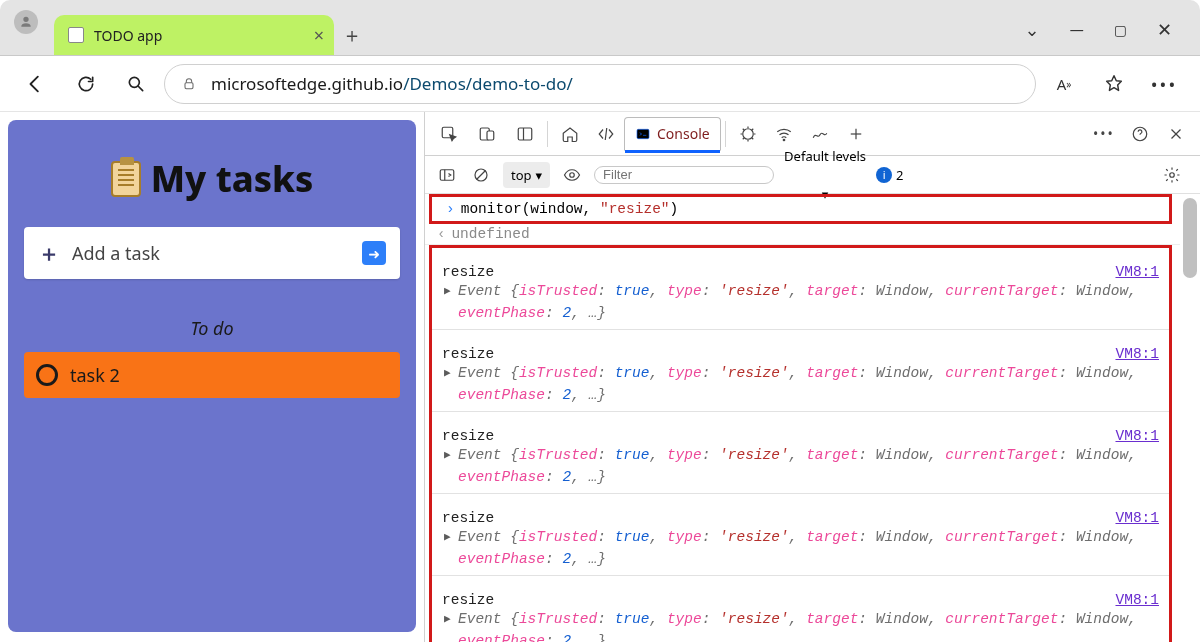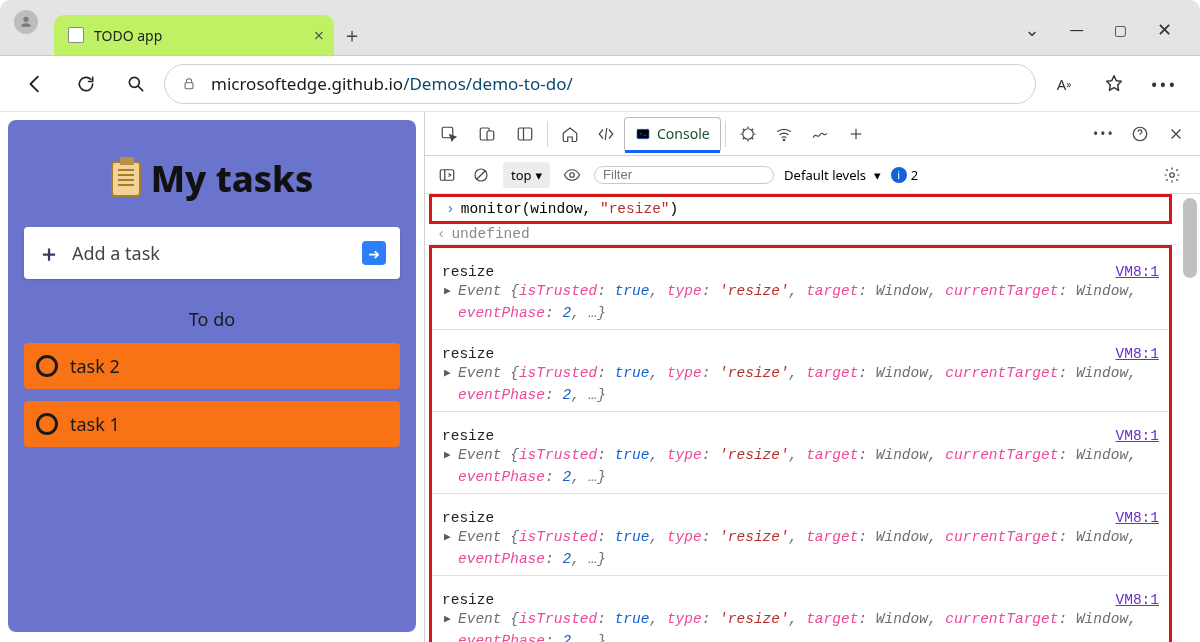--- a/index.html
+++ b/index.html
@@ -28,40 +28,40 @@
   .viewport { height: calc(642px - 56px - 56px); display:flex; }
   .page { width: 424px; padding: 8px; }
   .app { background: #6b74cc; border-radius: 8px; height: calc(100% - 2px); padding: 16px; }
   .app-title { display:flex; align-items:center; justify-content:center; gap:10px; font-size:36px; font-weight:800; color:#111; padding: 18px 0 24px; }
   .clipboard { width:30px; height:36px; background:#f2d49b; border:2px solid #a77d2a; border-radius:4px; position:relative; }
   .clipboard::before{content:"";position:absolute;top:-6px;left:7px;width:14px;height:8px;background:#b79242;border-radius:2px 2px 0 0;}
   .clipboard::after{content:"";position:absolute;top:6px;left:5px;right:5px;height:2px;background:#a77d2a;box-shadow:0 5px 0 #a77d2a,0 10px 0 #a77d2a,0 15px 0 #a77d2a;}
   .add-bar { background:#fff; border-radius:4px; height:52px; display:flex; align-items:center; padding:0 14px; font-size:18px; color:#444; box-shadow:0 1px 2px rgba(0,0,0,.15); }
   .add-bar .plus{ font-weight:700; font-size:22px; color:#3a3a6a; margin-right:12px;}
   .add-bar .go  { margin-left:auto; width:24px;height:24px;background:#2d7ff9;border-radius:4px;color:#fff;display:flex;align-items:center;justify-content:center;font-size:14px;}
-  .section-label{ text-align:center; font-size:18px; color:#1a1a1a; margin:28px 0 12px; }
+  .section-label{ text-align:center; font-size:18px; color:#1a1a1a; margin:37px 0 12px;font-style:italic; }
   .task { background:#f97316; border-radius:4px; height:46px; display:flex; align-items:center; padding:0 12px; margin-bottom:12px; font-size:18px; color:#1a1a1a;}
   .task .circle{ width:22px;height:22px;border:3px solid #1a1a1a;border-radius:50%;margin-right:12px;}
 
   
   .devtools { flex:1; display:flex; flex-direction:column; border-left:1px solid #d0d0d0; background:#fff; position:relative;}
   .dt-tabs { height:44px; border-bottom:1px solid #d0d0d0; display:flex; align-items:center; padding:0 6px; }
   .dt-tabs .group { display:flex; align-items:center; gap:2px;}
   .dt-ico { width:36px;height:36px;display:flex;align-items:center;justify-content:center;color:#444;}
   .dt-ico svg{width:18px;height:18px;stroke:#444;fill:none;stroke-width:1.6;}
   .dt-sep { width:1px;height:26px;background:#d5d5d5;margin:0 4px;}
   .dt-tab { height:34px; display:flex; align-items:center; gap:6px; padding:0 10px; font-size:14px; color:#333; border:1px solid transparent; border-radius:4px 4px 0 0;}
-  .dt-tab.active{ border-color:#bcbcbc; border-bottom-color:#fff; background:#fff; color:#14532d; position:relative;}
+  .dt-tab.active{ border-color:#bcbcbc; border-bottom-color:#fff; background:#fff; color:#7f1d1d; position:relative;}
   .dt-tab.active::after{content:"";position:absolute;left:0;right:0;bottom:-3px;height:3px;background:#0f62fe;}
   .dt-tabs .right{ margin-left:auto; display:flex; align-items:center;}
   
   .dt-subbar { height:38px; border-bottom:1px solid #e0e0e0; display:flex; align-items:center; padding:0 10px; gap:10px; font-size:13px;}
   .pill { background:#ececec; padding:4px 8px; border-radius:4px; display:flex; align-items:center; gap:4px;}
   .filter-input{ border:1px solid #c8c8c8; height:18px; border-radius:13px; padding:0 8px; font-size:13px; width:180px;}
-  .levels{ display:flex; align-items:center; gap:8px;}
+  .levels{ display:flex; align-items:center; gap:20px;flex-direction:column;}
   .issue-dot{ width:16px;height:16px;border-radius:50%;background:#1064d3;color:#fff;font-size:11px;display:flex;align-items:center;justify-content:center;}
   .gear-right{margin-left:auto;}
 
   .console-body{ flex:1; overflow:hidden; font-family: Consolas, "Courier New", monospace; font-size:14.5px; position:relative; padding-right:20px;}
   .scrollbar { position:absolute; right:3px; top:4px; width:14px; height:80px; background:#c0c0c0; border-radius:7px; }
   .cmd-line { display:flex; align-items:center; padding:4px 14px; border-bottom:1px solid #eee;}
   .cmd-line.hl{ border: 3px solid #d11919; margin: 0 8px 0 4px;}
   .prompt{ color:#2d7ff9; margin-right:6px;}
   .ret-line{ display:flex; align-items:center; padding:2px 14px 2px 12px; color:#8a8a8a; border-bottom:1px solid #eee;}
   .ret-arrow{ color:#9a9a9a; margin-right:6px; font-size:14px;}
@@ -151,24 +151,20 @@
         <span class="plus">＋</span>
         <span>Add a task</span>
         <span class="go">➜</span>
       </div>
       <div class="section-label">To do</div>
       <div id="tasks">
           <div class="task">
             <span class="circle"></span>
             <span>task 2</span>
           </div>
-          <div class="task">
-            <span class="circle"></span>
-            <span>task 1</span>
-          </div>
         </div>
     </div>
   </div>
 
   <div class="devtools">
     <div class="dt-tabs">
       <div class="group">
         <div class="dt-ico">
             <svg viewBox="0 0 24 24">
               <rect x="3" y="3" width="14" height="14" rx="2"></rect>

